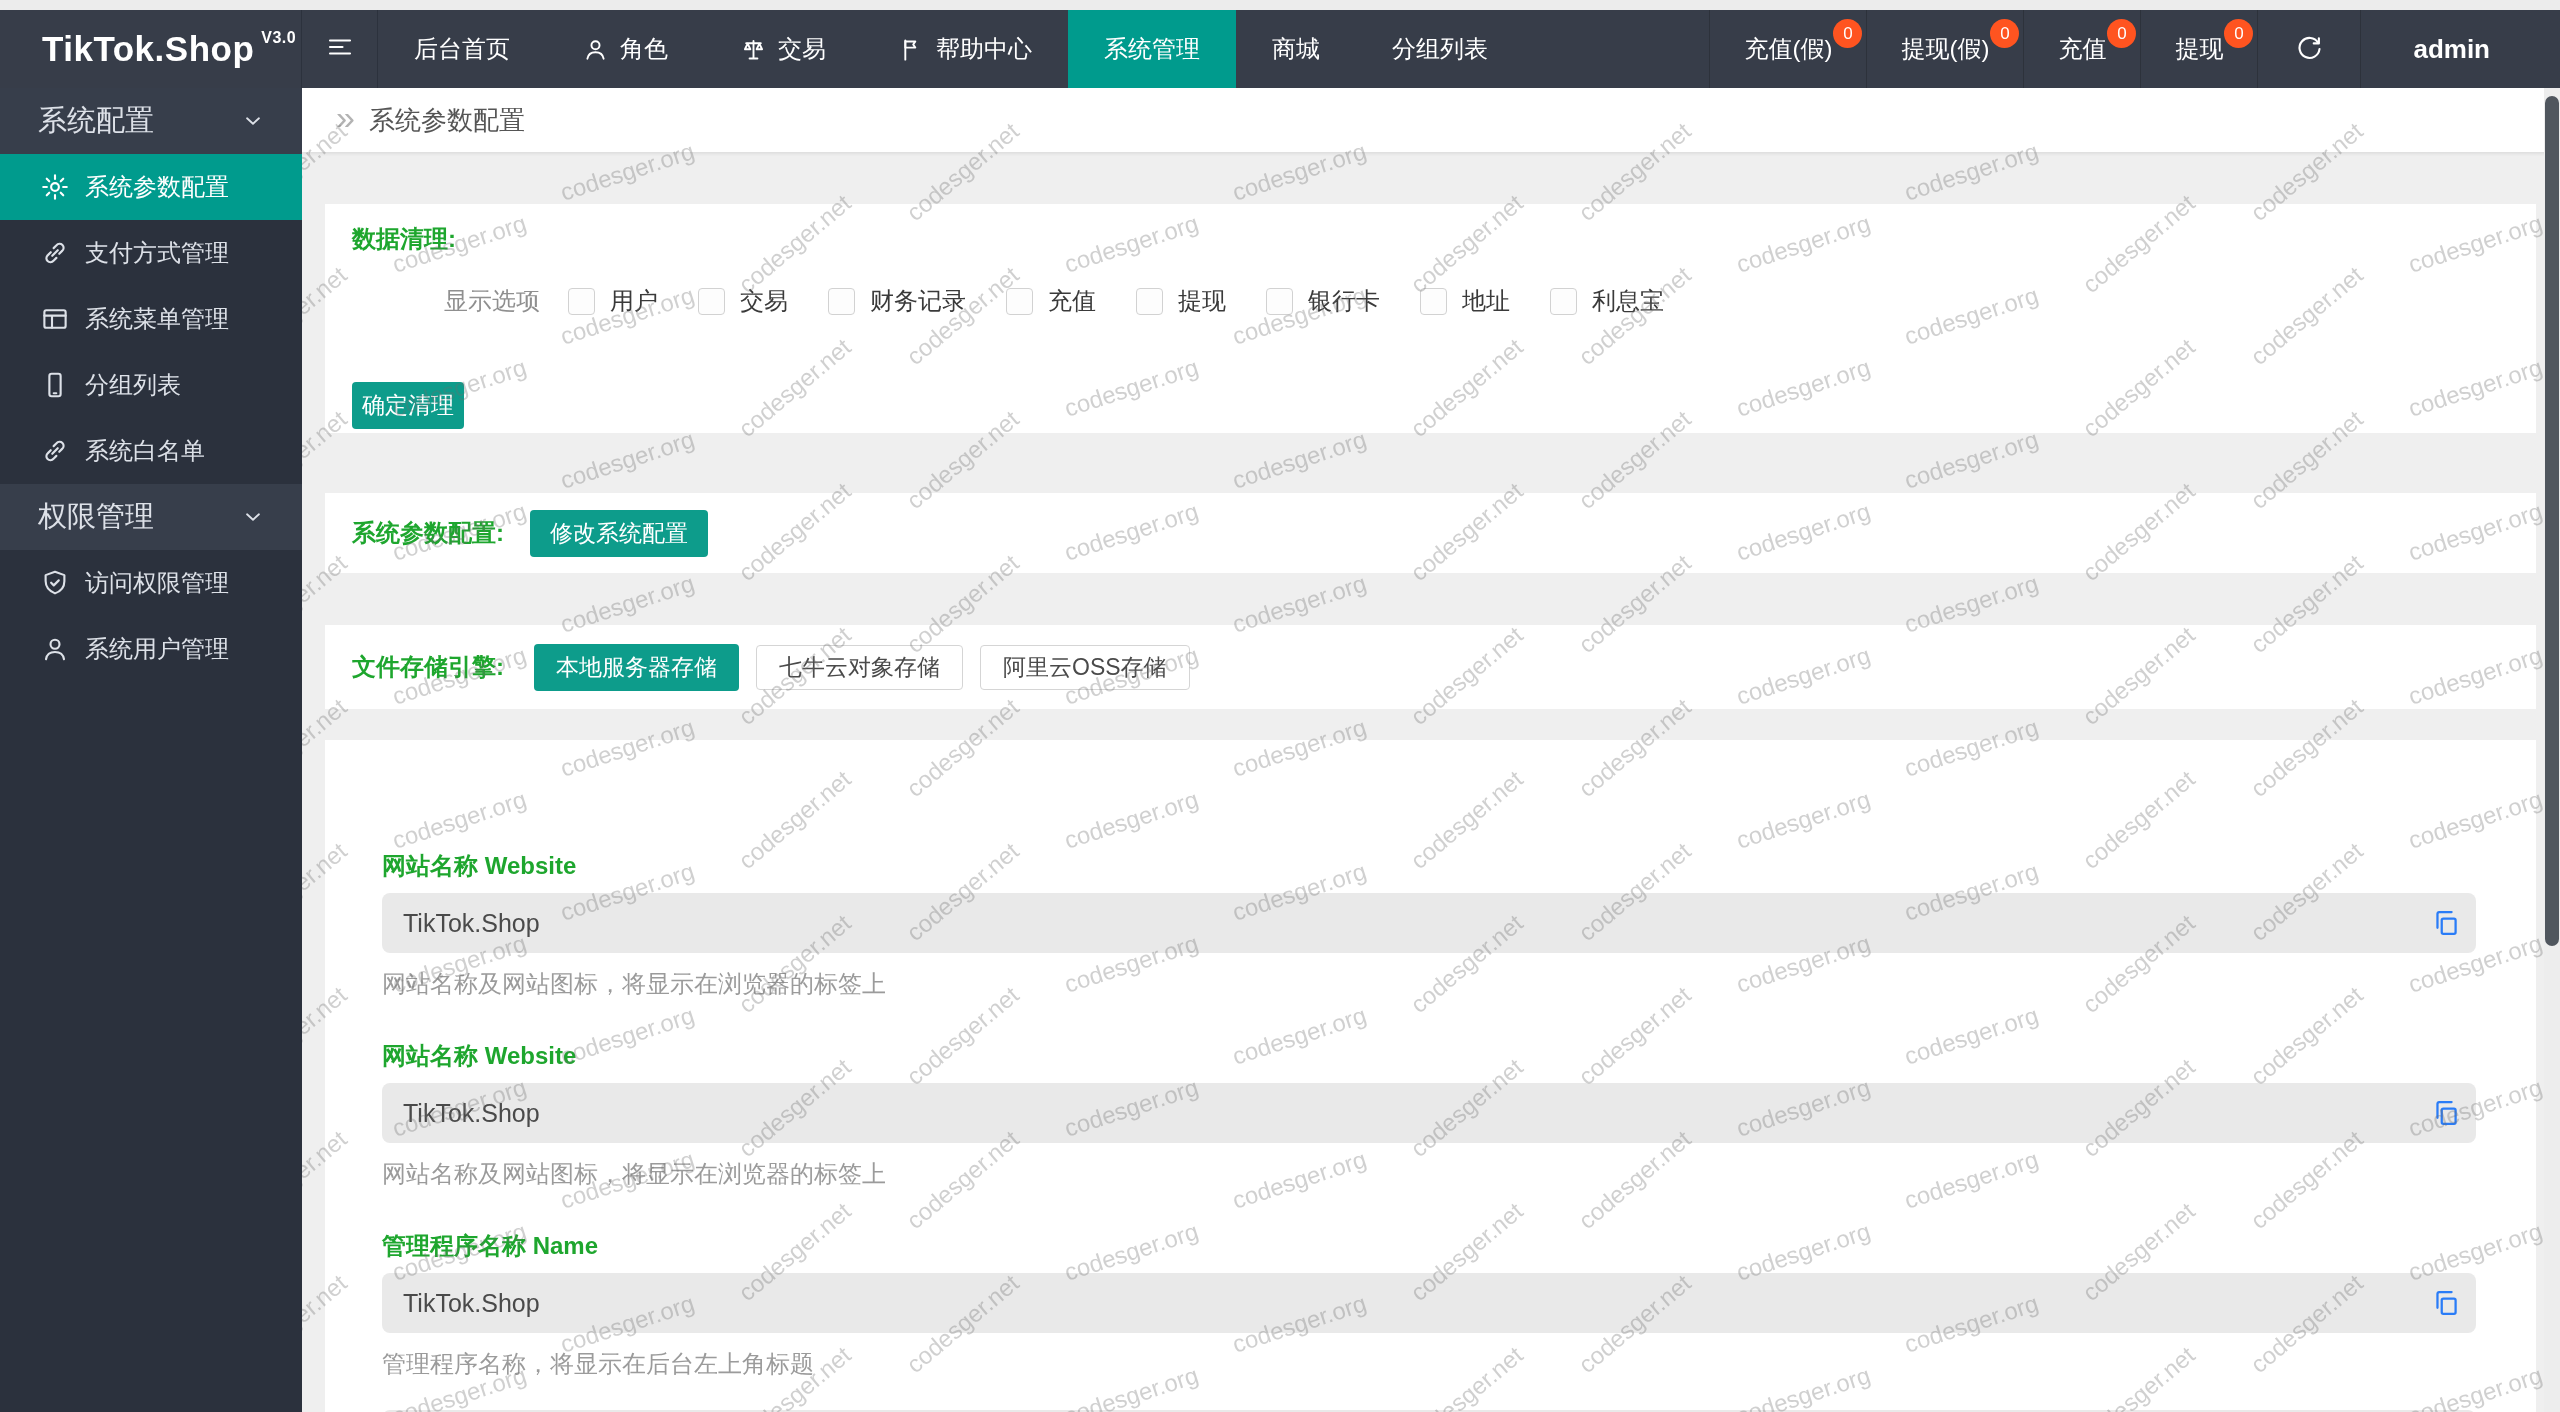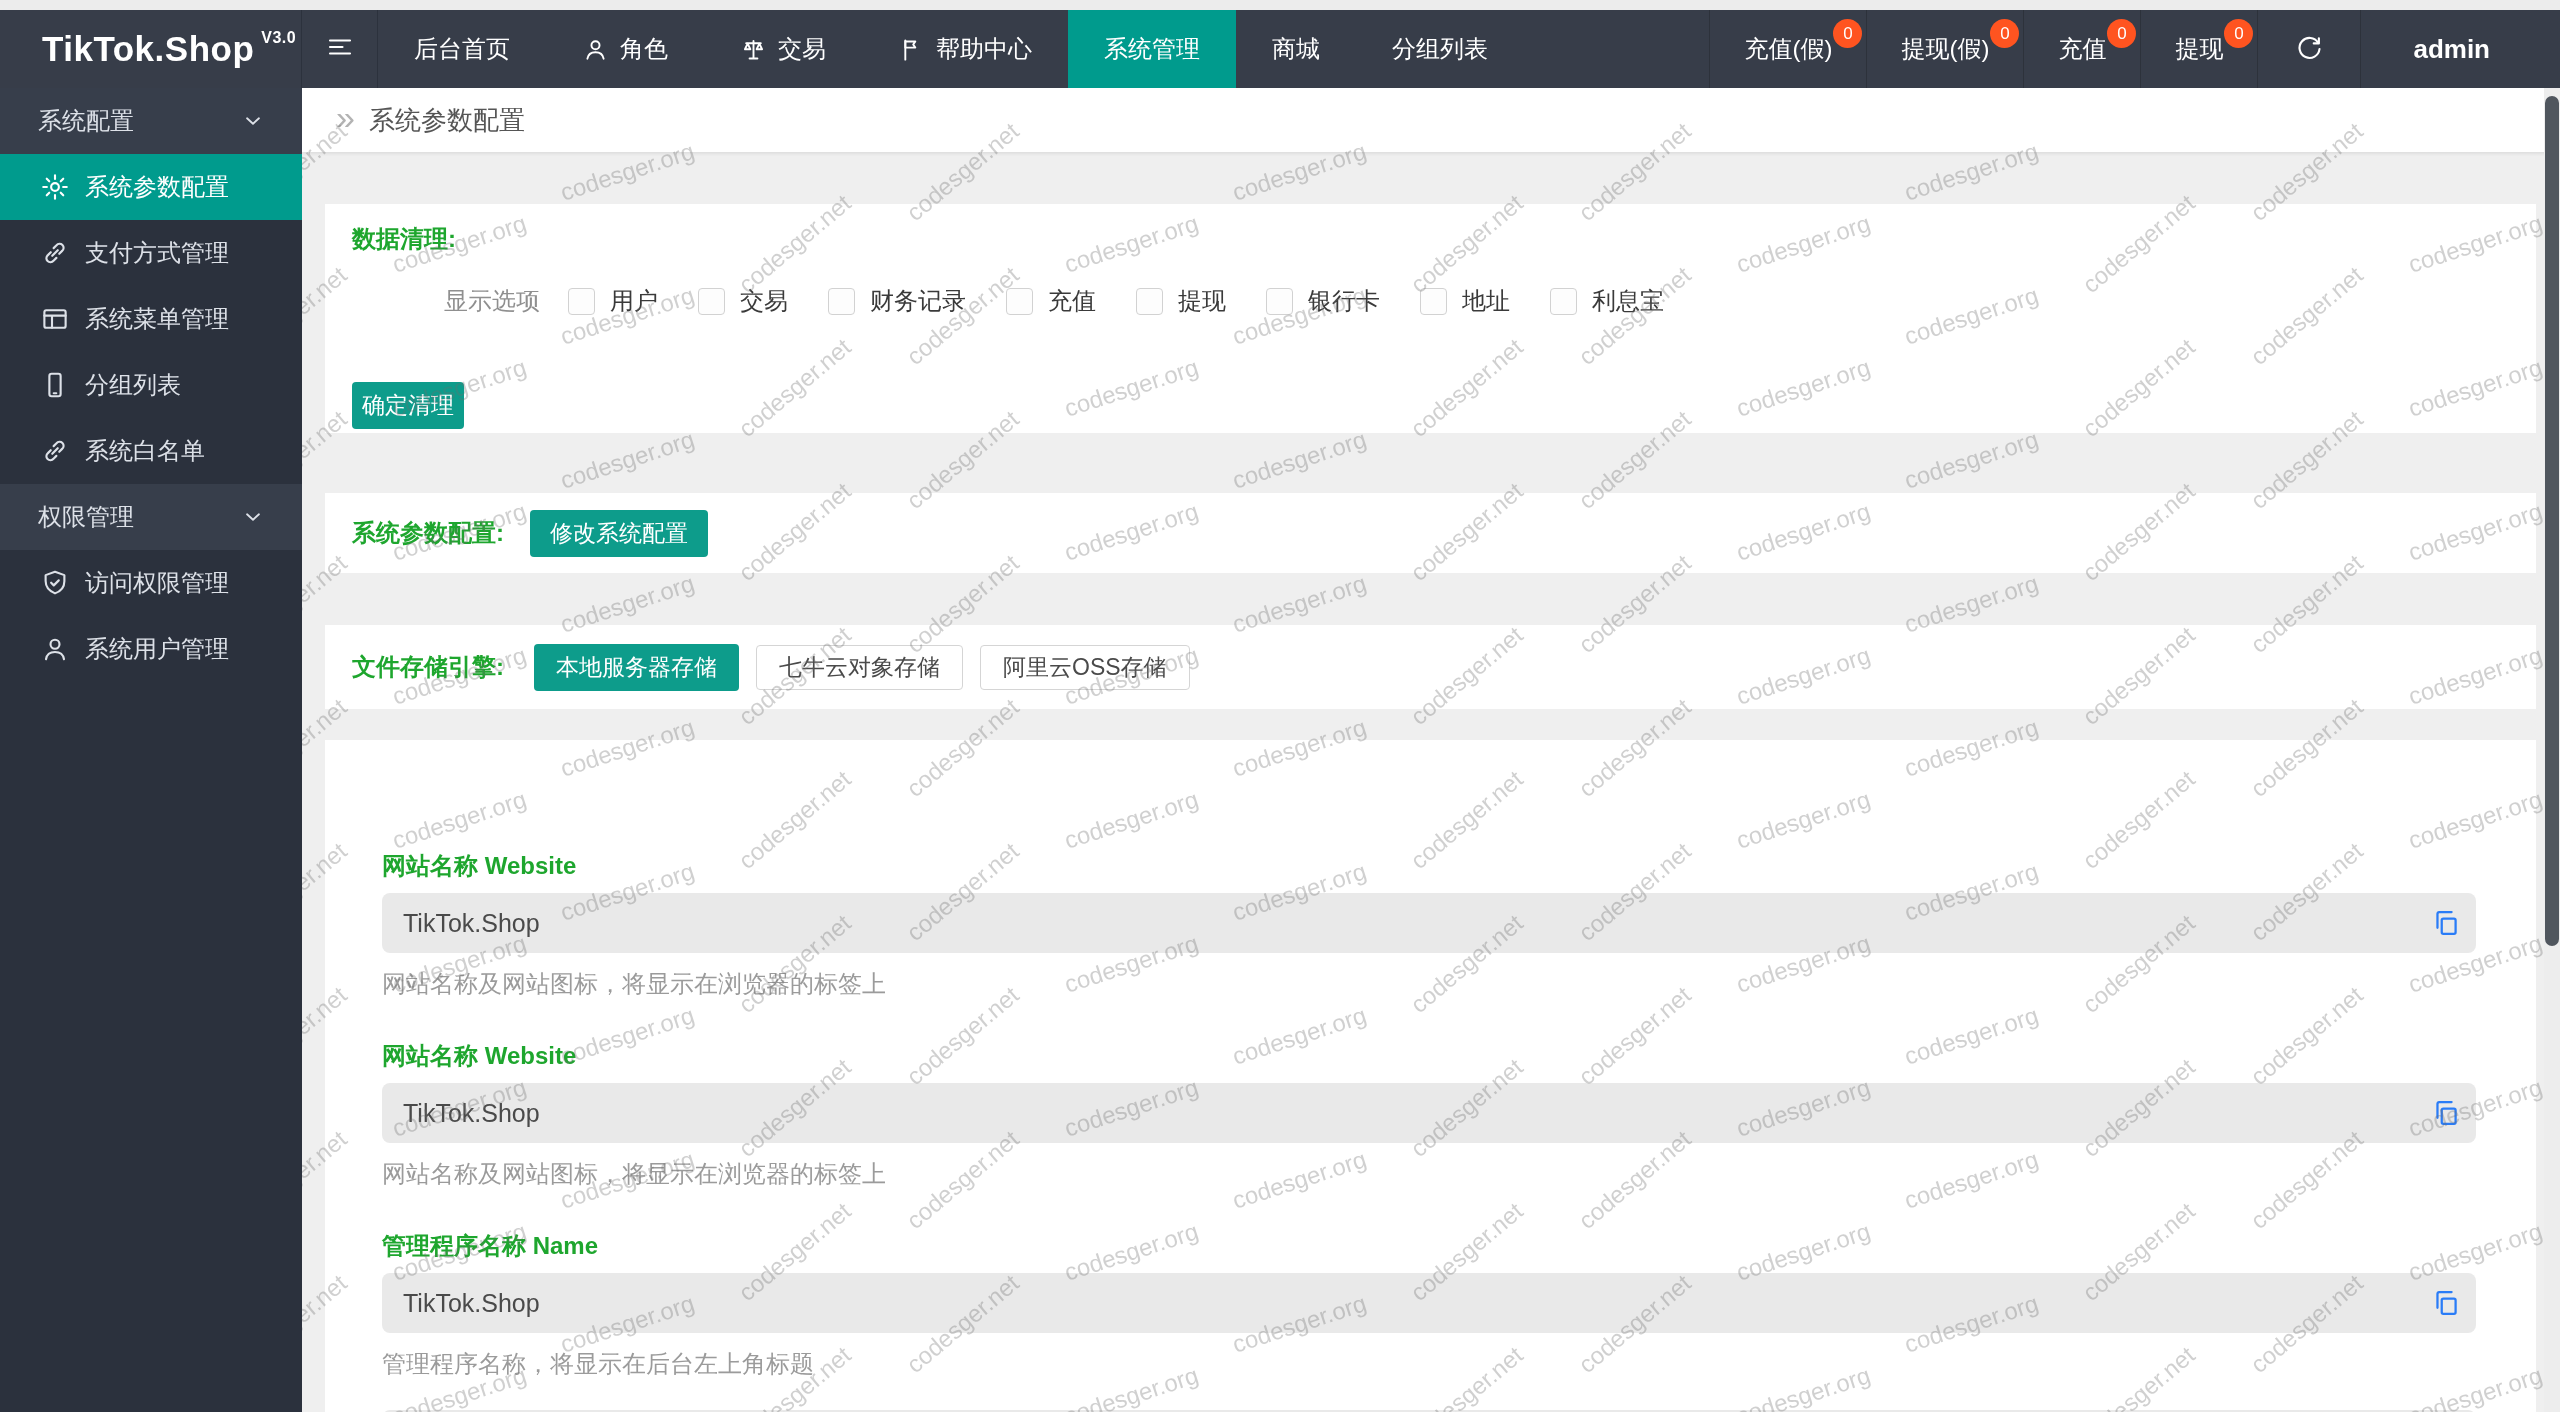--- a/index.html
+++ b/index.html
@@ -19,21 +19,21 @@
   .hdr-right { margin-left:auto; display:flex; align-items:stretch; }
   .hdr-action { position:relative; display:flex; align-items:center; padding:0 34px; font-size:24px; border-left:1px solid rgba(0,0,0,.18); cursor:pointer; }
   .badge { position:absolute; top:9px; right:4px; min-width:29px; height:29px; border-radius:15px; background:var(--badge); color:#fff; font-size:17px; display:flex; align-items:center; justify-content:center; }
   .hdr-refresh { display:flex; align-items:center; padding:0 36px; border-left:1px solid rgba(0,0,0,.18); cursor:pointer; }
   .hdr-refresh svg { width:30px; height:30px; }
   .user-menu { display:flex; align-items:center; gap:12px; padding:0 58px 0 40px; border-left:1px solid rgba(0,0,0,.18); cursor:pointer; }
   .user-menu .uname { font-size:26px; font-weight:bold; }
 
   
   .sidebar { position:absolute; top:88px; left:0; bottom:0; width:302px; background:#2b313d; z-index:90; }
-  .side-group-header { height:66px; display:flex; align-items:center; padding:0 36px 0 38px; background:#373e4b; color:#dde1e8; font-size:24px; cursor:pointer; }
+  .side-group-header { height:66px; display:flex; align-items:center; padding:0 36px 0 38px; background:#373e4b; color:#dde1e8; font-size:29px; cursor:pointer; }
   .side-group-header svg { width:26px; height:26px; margin-left:auto; }
   .side-item { height:66px; display:flex; align-items:center; gap:15px; padding-left:40px; color:#dde1e8; font-size:24px; cursor:pointer; }
   .side-item svg { width:30px; height:30px; flex:none; }
   .side-item.active { background:var(--teal); color:#fff; }
 
   
   .main { position:absolute; top:88px; left:302px; right:0; bottom:0; overflow:hidden; background:#efefef; }
   .breadcrumb { height:64px; background:#fff; display:flex; align-items:center; gap:14px; padding-left:34px; box-shadow:0 2px 3px rgba(0,0,0,.07); position:relative; z-index:5; }
   .bc-arrows { font-size:34px; color:#b3b3b3; line-height:1; transform:translateY(-3px); }
   .bc-label { font-size:26px; color:#555; }

